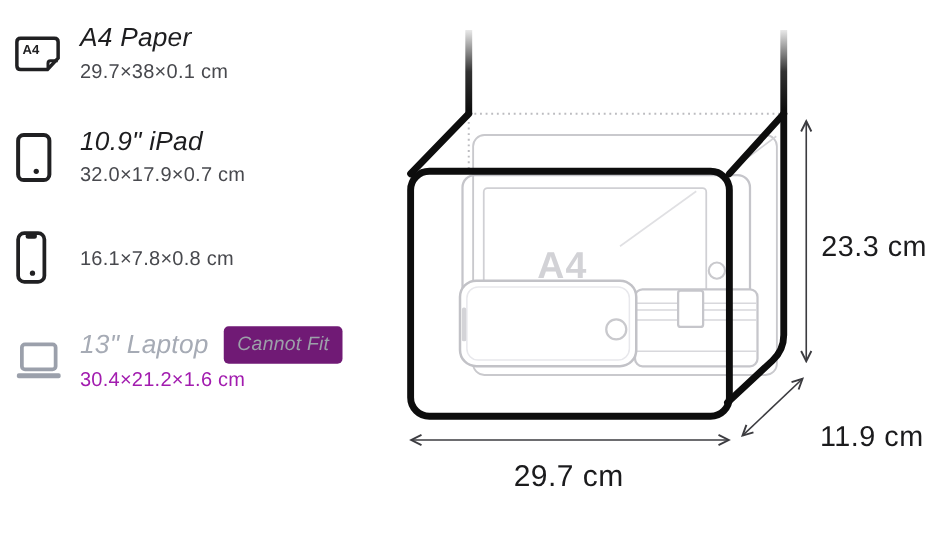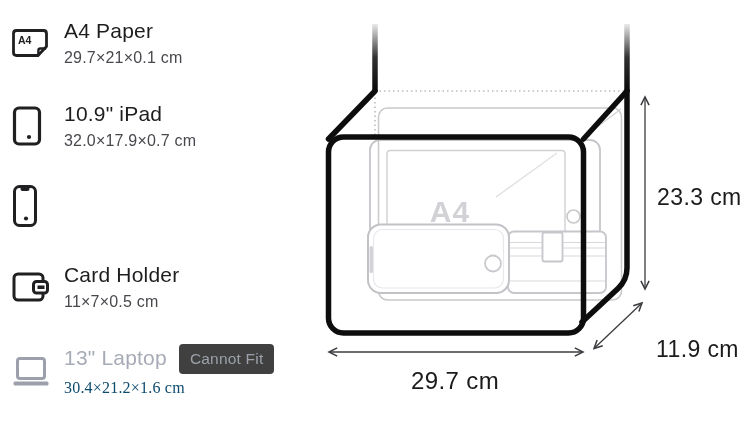--- a/index.html
+++ b/index.html
@@ -15,30 +15,30 @@
   }
   .item{
     display:flex;align-items:center;margin-bottom:32px;
   }
   .item-icon{
     width:44px;flex-shrink:0;display:flex;align-items:center;justify-content:flex-start;
   }
   .item-text{margin-left:10px;}
   .item-title{
     font-size:21px;line-height:27px;color:#1d1d1f;letter-spacing:0.2px;
-    display:flex;align-items:flex-start;white-space:nowrap;
+    display:flex;align-items:center;white-space:nowrap;font-style:italic;
   }
   .item-dims{
     font-size:16px;line-height:21px;color:#48494e;margin-top:3px;letter-spacing:0.2px;
     white-space:nowrap;
   }
   .item.disabled .item-title{color:#a6abb5;}
-  .item.disabled .item-dims{color:#0c4a6e;font-family:Liberation Serif, serif;}
+  .item.disabled .item-dims{color:#a21caf;}
   .badge{
-    margin-left:12px;background:#404040;color:#9ca0a9;
+    margin-left:12px;background:#701a75;color:#9ca0a9;
     font-size:15.5px;line-height:15.5px;padding:7px 11px;border-radius:4px;
     white-space:nowrap;
   }
   .diagram{position:absolute;left:300px;top:0;width:450px;height:426px;}
   svg text{font-family:"Liberation Sans", sans-serif;}
 </style>
 </head>
 <body>
 
 <div class="item-list">
@@ -48,21 +48,21 @@
       <svg width="40" height="34" viewBox="0 0 40 34">
         <path d="M6.5,4.5 H33.5 Q36.5,4.5 36.5,7.5 V20.5 L28,29.5 H6.5 Q3.5,29.5 3.5,26.5 V7.5 Q3.5,4.5 6.5,4.5 Z" fill="none" stroke="#202022" stroke-width="2.8"></path>
         <path d="M28.4,29.2 V24.5 Q28.4,22.5 30.4,22.5 H36.2" fill="none" stroke="#202022" stroke-width="2.4"></path>
         <text x="8" y="17.5" font-size="10.5" font-weight="bold" fill="#202022">A4</text>
       </svg>
     </span>
     <span class="item-text">
       <span class="item-title">
           <span>A4 Paper</span>
         </span>
-      <div class="item-dims">29.7×21×0.1 cm</div>
+      <div class="item-dims">29.7×38×0.1 cm</div>
     </span>
   </div>
 
   <div class="item">
     <span class="item-icon">
       <svg width="34" height="42" viewBox="0 0 34 42">
         <rect x="4.5" y="3" width="25" height="36" rx="4.5" fill="none" stroke="#202022" stroke-width="3.2"></rect>
         <circle cx="19" cy="32" r="2.1" fill="#202022"></circle>
       </svg>
     </span>
@@ -76,38 +76,24 @@
 
   <div class="item">
     <span class="item-icon">
       <svg width="30" height="46" viewBox="0 0 30 46">
         <rect x="4.5" y="3.5" width="21" height="39" rx="5" fill="none" stroke="#202022" stroke-width="3"></rect>
         <rect x="10.5" y="3.5" width="9" height="4.5" rx="2" fill="#202022"></rect>
         <circle cx="16" cy="35.5" r="2.1" fill="#202022"></circle>
       </svg>
     </span>
     <span class="item-text">
+      <div class="item-dims">16.1×7.8×0.8 cm</div>
     </span>
   </div>
 
-  <div class="item">
-    <span class="item-icon">
-      <svg width="40" height="36" viewBox="0 0 40 36">
-        <rect x="4" y="5" width="29" height="26" rx="4" fill="none" stroke="#202022" stroke-width="3"></rect>
-        <rect x="23.5" y="12.5" width="14" height="11.5" rx="3" fill="#ffffff" stroke="#202022" stroke-width="3"></rect>
-        <rect x="27.5" y="16.5" width="7" height="3.5" fill="#202022"></rect>
-      </svg>
-    </span>
-    <span class="item-text">
-      <span class="item-title">
-          <span>Card Holder</span>
-        </span>
-      <div class="item-dims">11×7×0.5 cm</div>
-    </span>
-  </div>
 
   <div class="item disabled">
     <span class="item-icon">
       <svg width="42" height="34" viewBox="0 0 42 34">
         <rect x="7.5" y="4.5" width="27" height="20" rx="2.5" fill="none" stroke="#9ba0ab" stroke-width="3"></rect>
         <rect x="3.5" y="27.5" width="35" height="4" rx="1.5" fill="#9ba0ab"></rect>
       </svg>
     </span>
     <span class="item-text">
       <span class="item-title">

